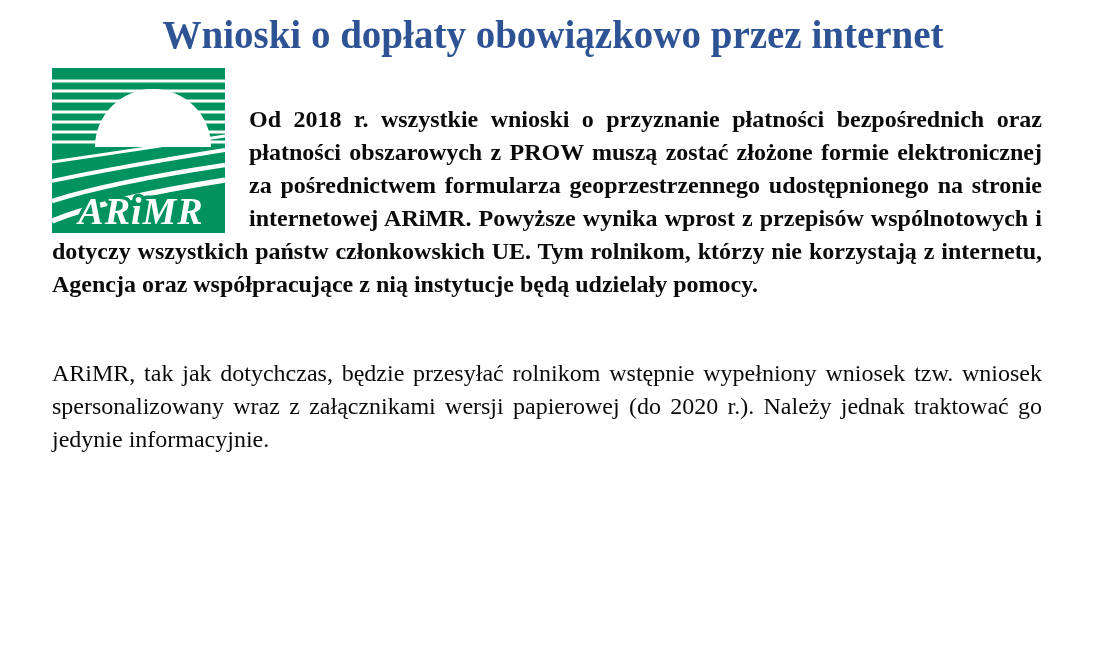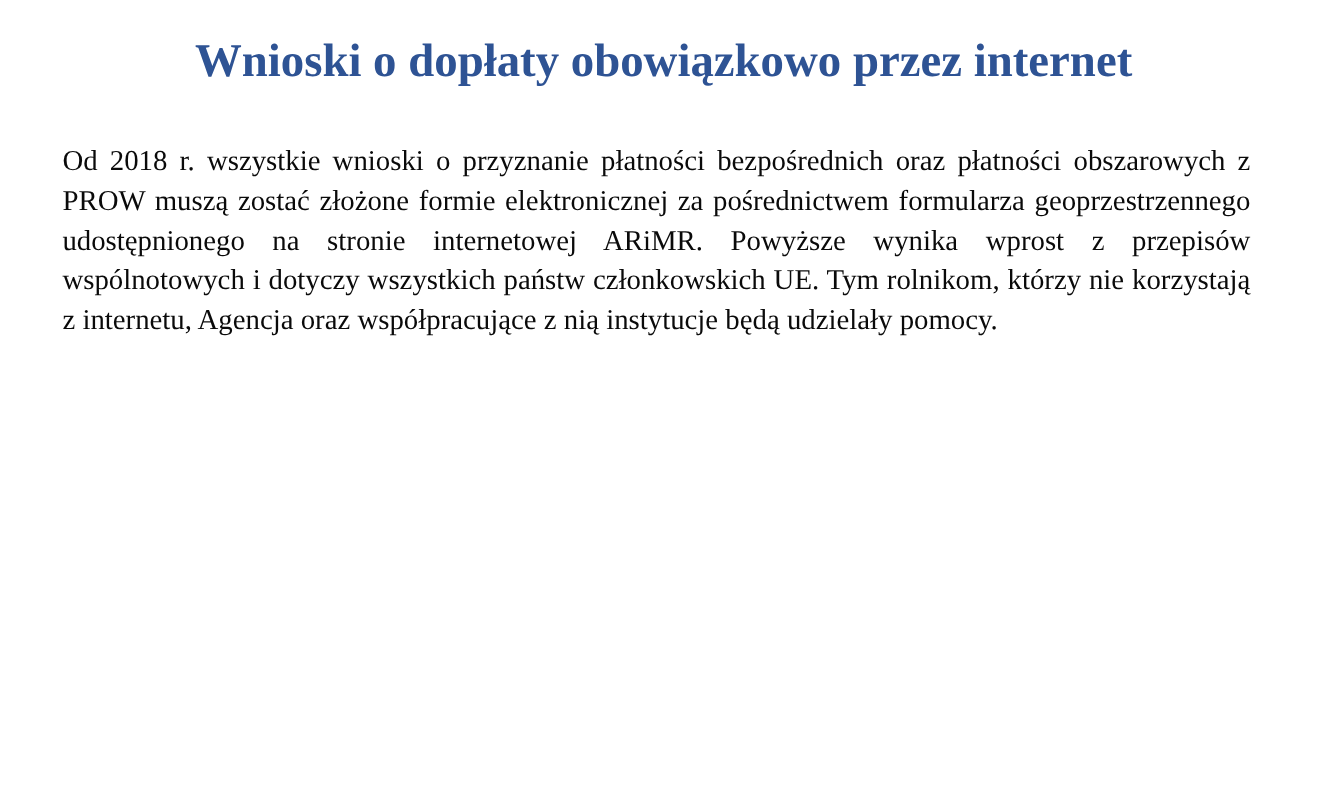--- a/index.html
+++ b/index.html
@@ -6,21 +6,21 @@
   html, body { margin: 0; padding: 0; }
   body {
     width: 1106px; height: 668px;
     background: #ffffff;
     overflow: hidden;
     font-family: "Liberation Serif", "DejaVu Serif", serif;
     color: #0a0a0a;
   }
   .page { width: 1106px; height: 668px; background: #ffffff; }
   .title {
-    margin: 26px 30px 0 30px;
+    margin: 10px 30px 0 30px;
     text-align: center;
     font-size: 39px;
     line-height: 1.28;
     font-weight: 700;
     color: #2E5394;
   }
   .article {
     margin: 0 64px 0 52px;
     padding-top: 43px; 
   }
@@ -31,38 +31,66 @@
     margin: -35px 24px 0 0; 
   }
   .logo-float svg { display: block; width: 173px; height: 165px; }
   .para {
     font-size: 24px;
     line-height: 33px;
     text-align: justify;
     margin: 0 0 14px 0;
   }
   .para-bold {
-    font-weight: 400;
+    font-weight: 700;
     margin: 0 0 56px 0;
   }
   .logo-text {
     font-family: "Liberation Serif", "DejaVu Serif", serif;
     font-style: italic;
     font-weight: 700;
     letter-spacing: 1px;
   }
 </style>
 </head>
 <body>
 
 <div class="page">
 
   <h1 class="title">Wnioski o dopłaty obowiązkowo przez internet</h1>
 
   <div class="article">
 
+    <div class="logo-float">
+      <svg viewBox="0 0 173 165" xmlns="http://www.w3.org/2000/svg">
+
+        <rect x="0" y="0" width="173" height="165" fill="#00935F"></rect>
+
+        <g stroke="#FFFFFF" stroke-width="2.8">
+          <line x1="0" y1="13" x2="173" y2="13"></line>
+          <line x1="0" y1="23" x2="173" y2="23"></line>
+          <line x1="0" y1="33" x2="173" y2="33"></line>
+          <line x1="0" y1="44" x2="173" y2="44"></line>
+          <line x1="0" y1="54" x2="173" y2="54"></line>
+          <line x1="0" y1="64" x2="173" y2="64"></line>
+          <line x1="0" y1="74" x2="173" y2="74"></line>
+        </g>
+
+        <path d="M43,79 A58,58 0 0 1 159,79 Z" fill="#FFFFFF"></path>
+
+        <g stroke="#FFFFFF" fill="none">
+          <path d="M0,94 Q70,84 173,68" stroke-width="3"></path>
+          <path d="M0,113 Q66,99 173,82" stroke-width="3.8"></path>
+          <path d="M0,133 Q60,114 173,97" stroke-width="4.5"></path>
+          <path d="M0,153 Q56,130 173,112" stroke-width="5.2"></path>
+        </g>
+
+        <text class="logo-text" x="89" y="156" text-anchor="middle" font-size="38" fill="#FFFFFF" stroke="#00935F" stroke-width="7" paint-order="stroke" stroke-linejoin="round">ARiMR</text>
+      </svg>
+    </div>
 
     <p class="para para-bold">Od 2018 r. wszystkie wnioski o przyznanie płatności bezpośrednich oraz płatności obszarowych z PROW muszą zostać złożone formie elektronicznej za pośrednictwem formularza geoprzestrzennego udostępnionego na stronie internetowej ARiMR. Powyższe wynika wprost z przepisów wspólnotowych i dotyczy wszystkich państw członkowskich UE. Tym rolnikom, którzy nie korzystają z internetu, Agencja oraz współpracujące z nią instytucje będą udzielały pomocy.</p>
 
+    <p class="para">ARiMR, tak jak dotychczas, będzie przesyłać rolnikom wstępnie wypełniony wniosek tzw. wniosek spersonalizowany wraz z załącznikami wersji papierowej (do 2020 r.). Należy jednak traktować go jedynie informacyjnie.</p>
 
 
   </div>
 </div>
 
 </body></html>

